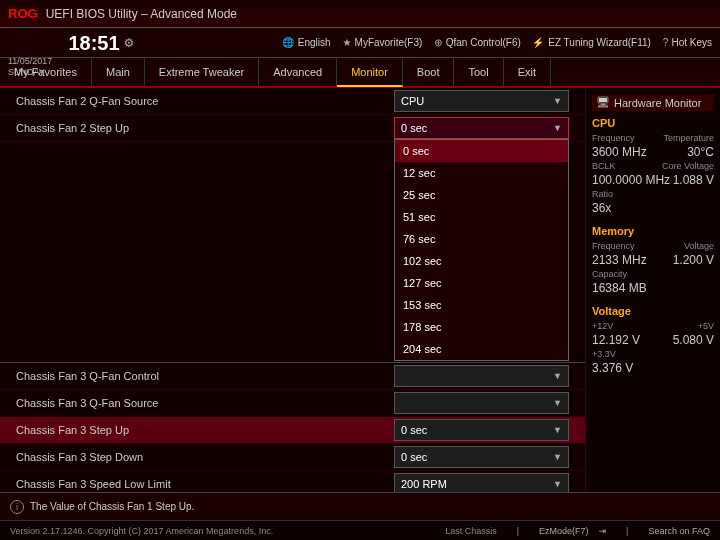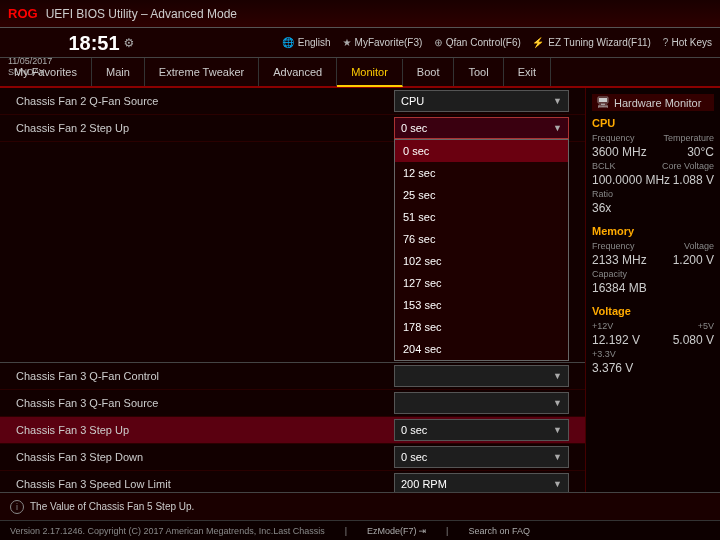--- a/index.html
+++ b/index.html
@@ -239,36 +239,37 @@
       margin-right: 6px;
     }
 
     
     .bottom-bar {
       background: #0d0000;
       border-top: 1px solid #333;
       height: 20px;
       display: flex;
       align-items: center;
+      justify-content: space-between;
       padding: 0 10px;
       font-size: 9px;
       color: #888;
     }
     .bottom-bar .right-btns {
       display: flex;
       gap: 20px;
       align-items: center;
     }
     .bottom-btn {
       color: #aaa;
       font-size: 9px;
       cursor: pointer;
       display: flex;
       align-items: center;
-      gap: 2px;
+      gap: 10px;
     }
 
     
     .section-divider {
       height: 1px;
       background: #444;
       margin: 0;
     }
   </style>
 </head>
@@ -484,21 +485,21 @@
       <div class="hw-row">
         <span class="hw-value">3.376 V</span>
       </div>
     </div>
   </div>
 
 </div>
 
 <div class="status-bar">
   <span class="info-icon">i</span>
-  <span>The Value of Chassis Fan 5 Step Up.</span>
+  <span>The Value of Chassis Fan 1 Step Up.</span>
 </div>
 
 <div class="bottom-bar">
   <span>Version 2.17.1246. Copyright (C) 2017 American Megatrends, Inc.</span>
   <div class="right-btns">
     <span>Last Chassis</span>
     <span>|</span>
     <div class="bottom-btn">
       <span>EzMode(F7)</span>
       <span>⇥</span>

